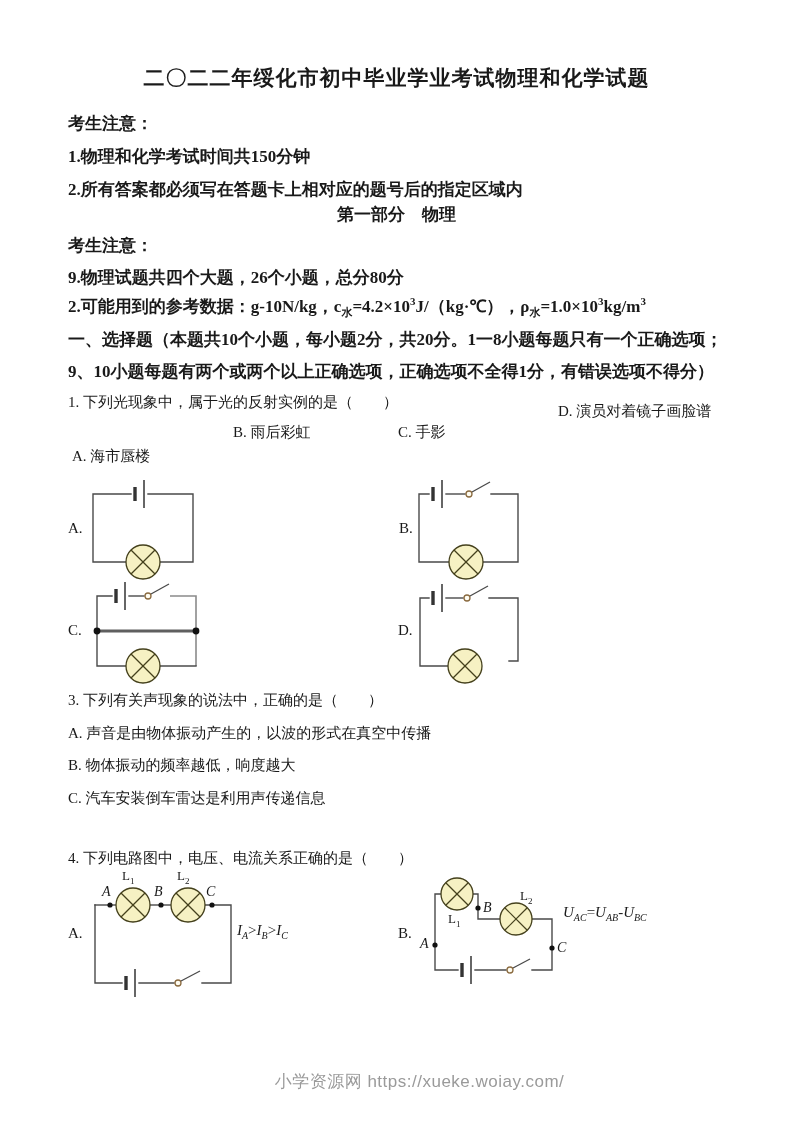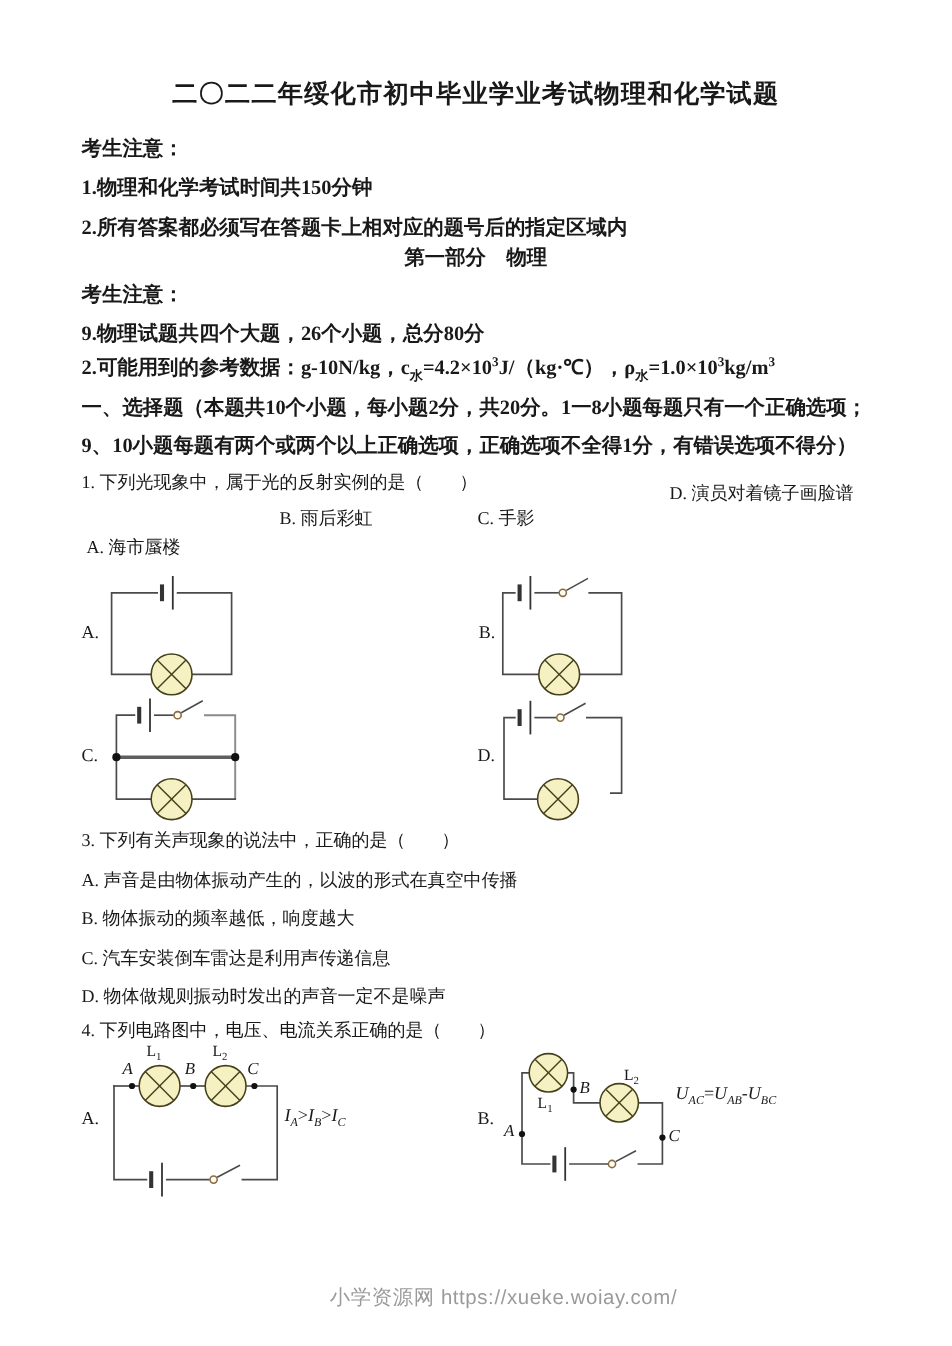--- a/index.html
+++ b/index.html
@@ -147,21 +147,20 @@
       <circle class="lamp" cx="60" cy="81" r="17"></circle>
       <line class="lampx" x1="48" y1="69" x2="72" y2="93"></line>
       <line class="lampx" x1="72" y1="69" x2="48" y2="93"></line>
     </g>
   </svg>
 
   <div class="abs q" style="left:68px; top:691px;">3. 下列有关声现象的说法中，正确的是（　　）</div>
   <div class="abs opt" style="left:68px; top:724px;">A. 声音是由物体振动产生的，以波的形式在真空中传播</div>
   <div class="abs opt" style="left:68px; top:756px;">B. 物体振动的频率越低，响度越大</div>
   <div class="abs opt" style="left:68px; top:789px;">C. 汽车安装倒车雷达是利用声传递信息</div>
-  <div class="abs opt" style="left:68px; top:821px;">D. 物体做规则振动时发出的声音一定不是噪声</div>
 
   <div class="abs q" style="left:68px; top:849px;">4. 下列电路图中，电压、电流关系正确的是（　　）</div>
 
   <div class="abs circ-label" style="left:68px; top:925px;">A.</div>
   <div class="abs" style="left:78px; top:868px; width:215px; height:125px;">
     <svg class="circ" style="left:0; top:0;" width="215" height="125" viewBox="0 0 215 125">
       <g>
         <polyline class="wire" points="17,37 38,37"></polyline>
         <polyline class="wire" points="72,37 93,37"></polyline>
         <polyline class="wire" points="127,37 153,37 153,115 124,115"></polyline>

